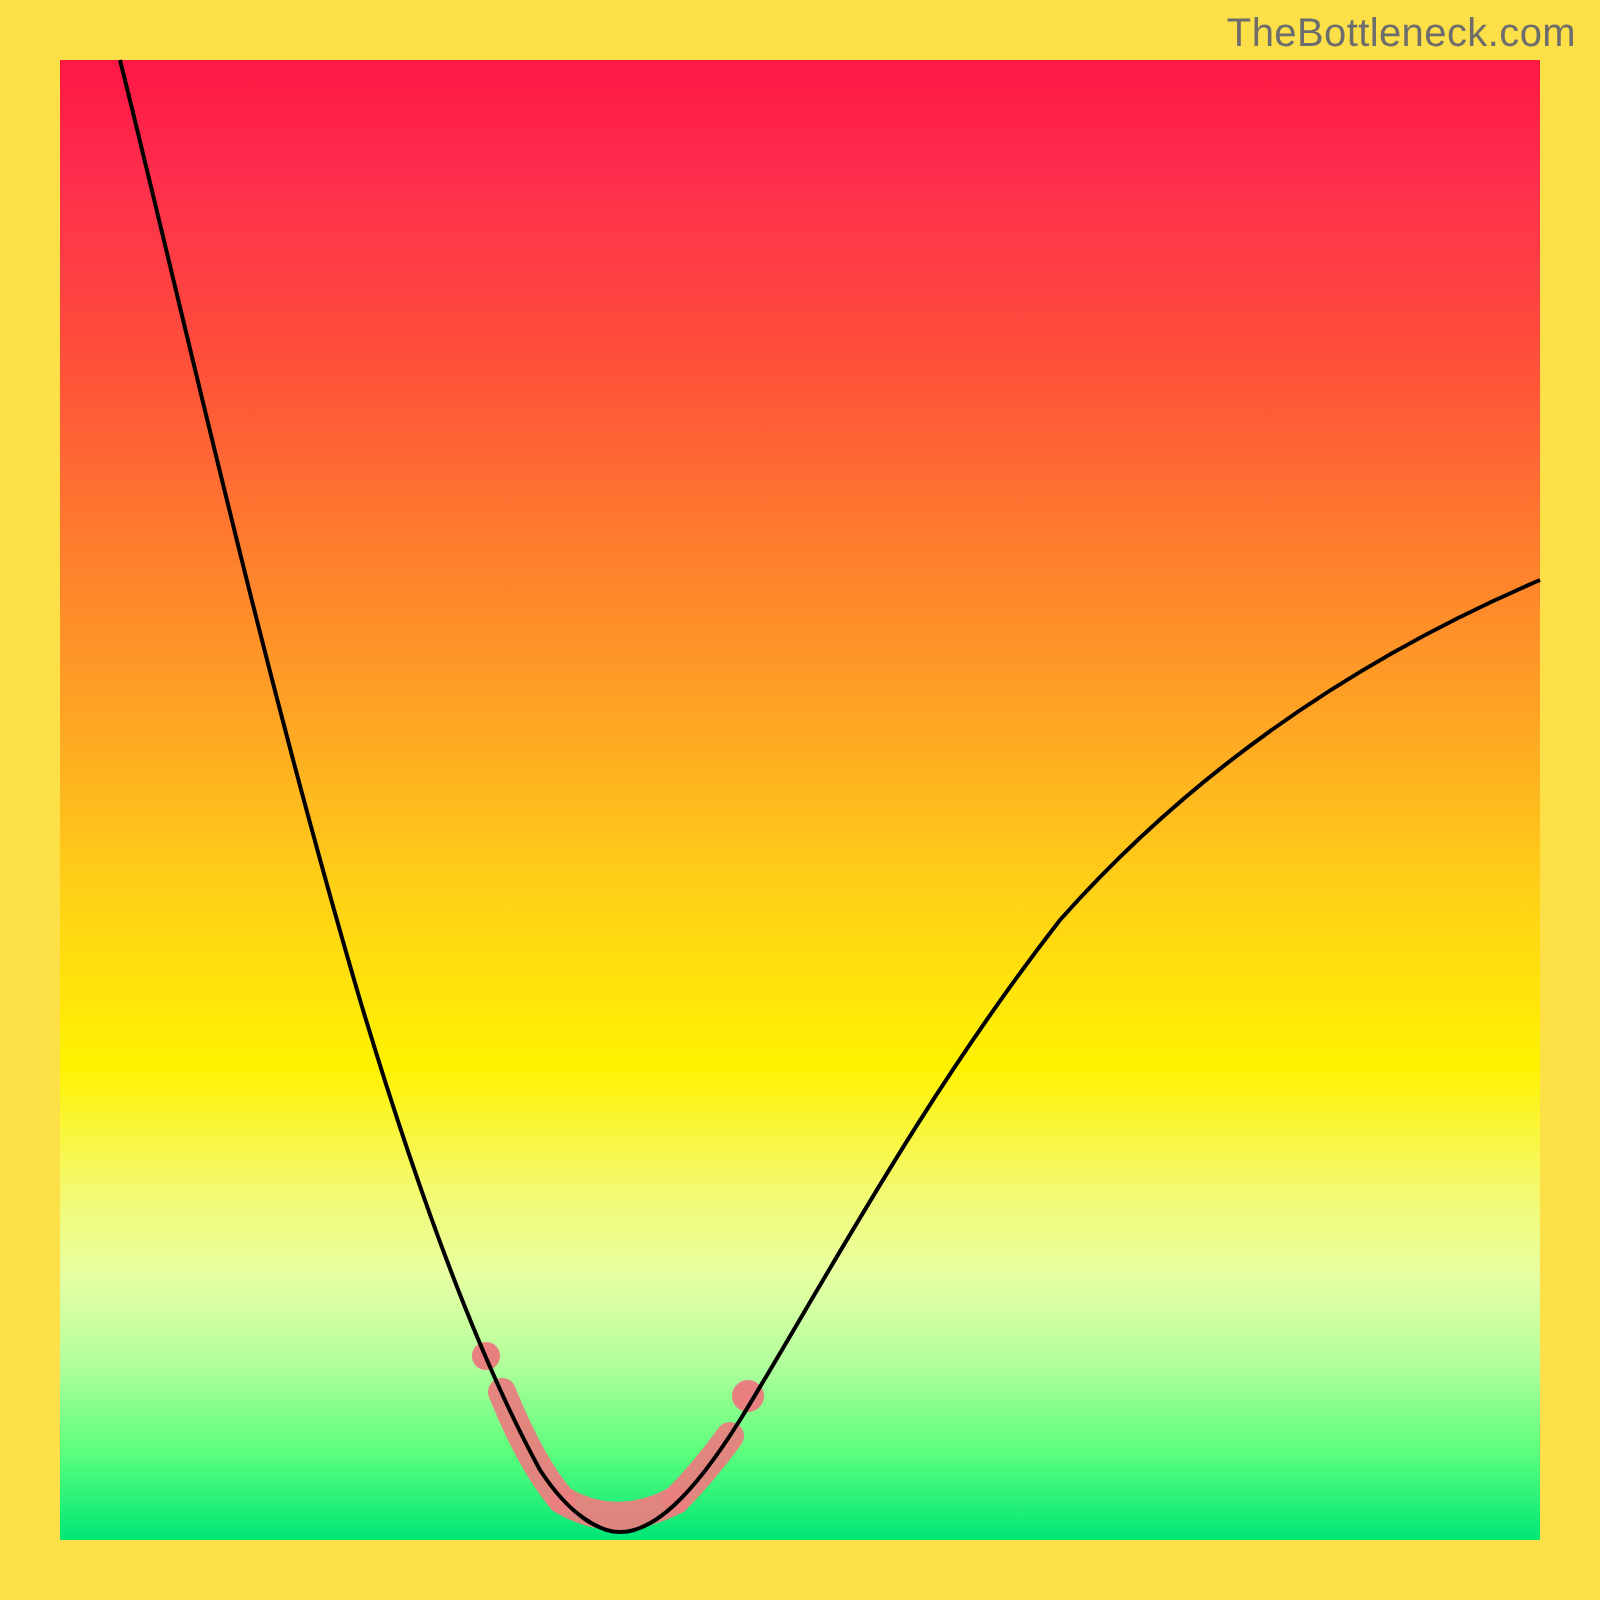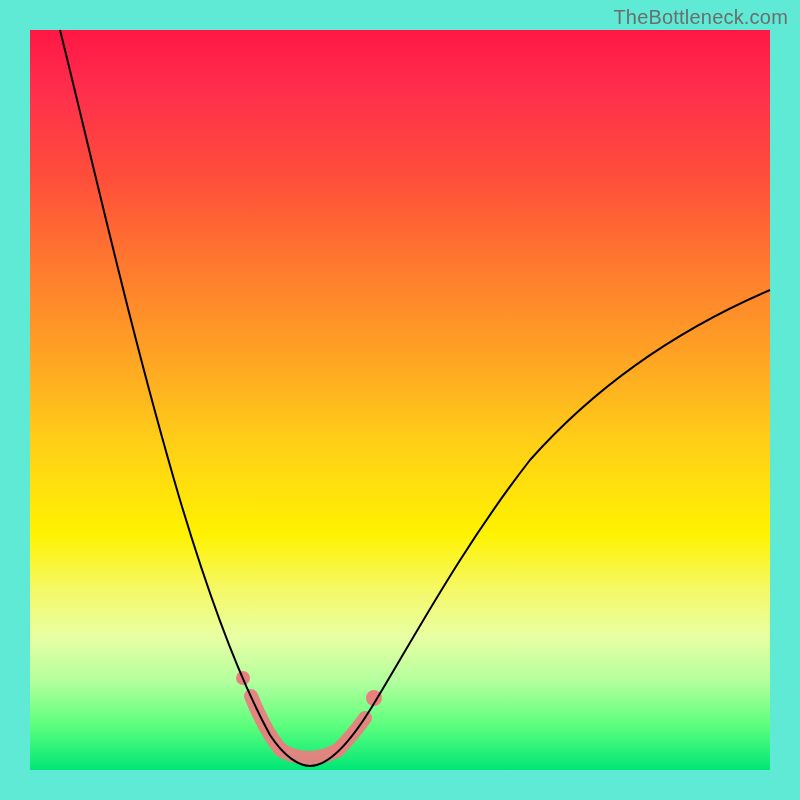--- a/index.html
+++ b/index.html
@@ -10,21 +10,21 @@
     background: #000;
     overflow: hidden;
     font-family: Arial, Helvetica, sans-serif;
   }
   .frame {
     position: absolute;
     left: 0;
     top: 0;
     width: 800px;
     height: 800px;
-    background: #5eead4;
+    background: #fde047;
     text-align: center;
   }
   .plot {
     position: absolute;
     left: 30px;
     top: 30px;
     width: 740px;
     height: 740px;
     
     background: linear-gradient(

